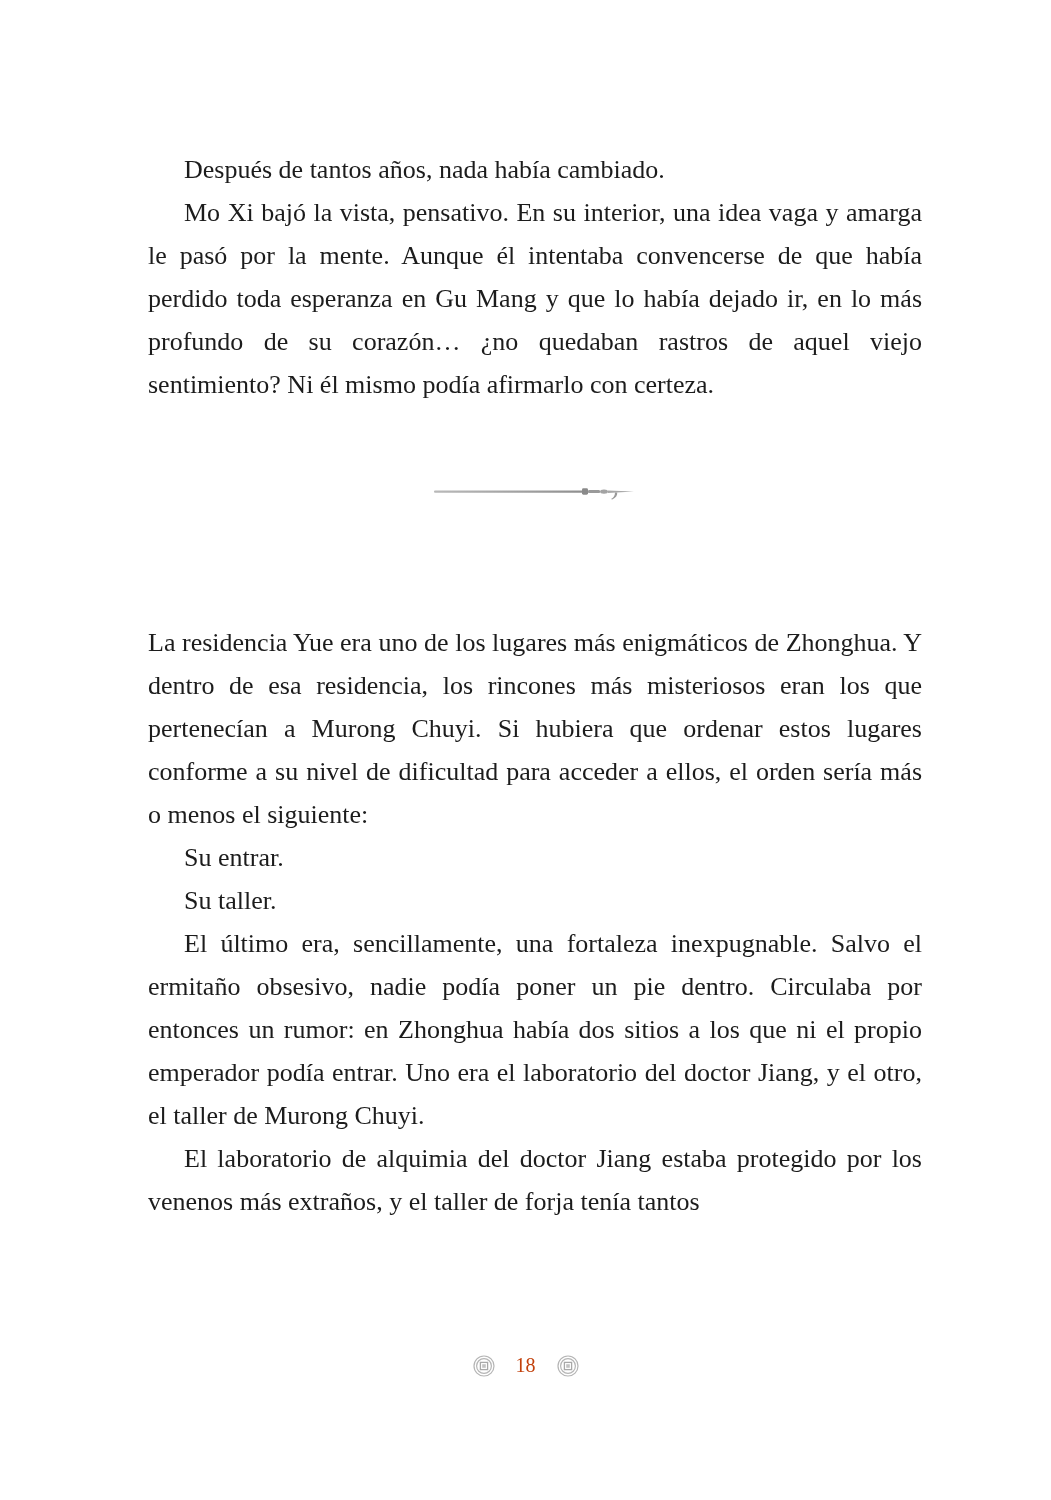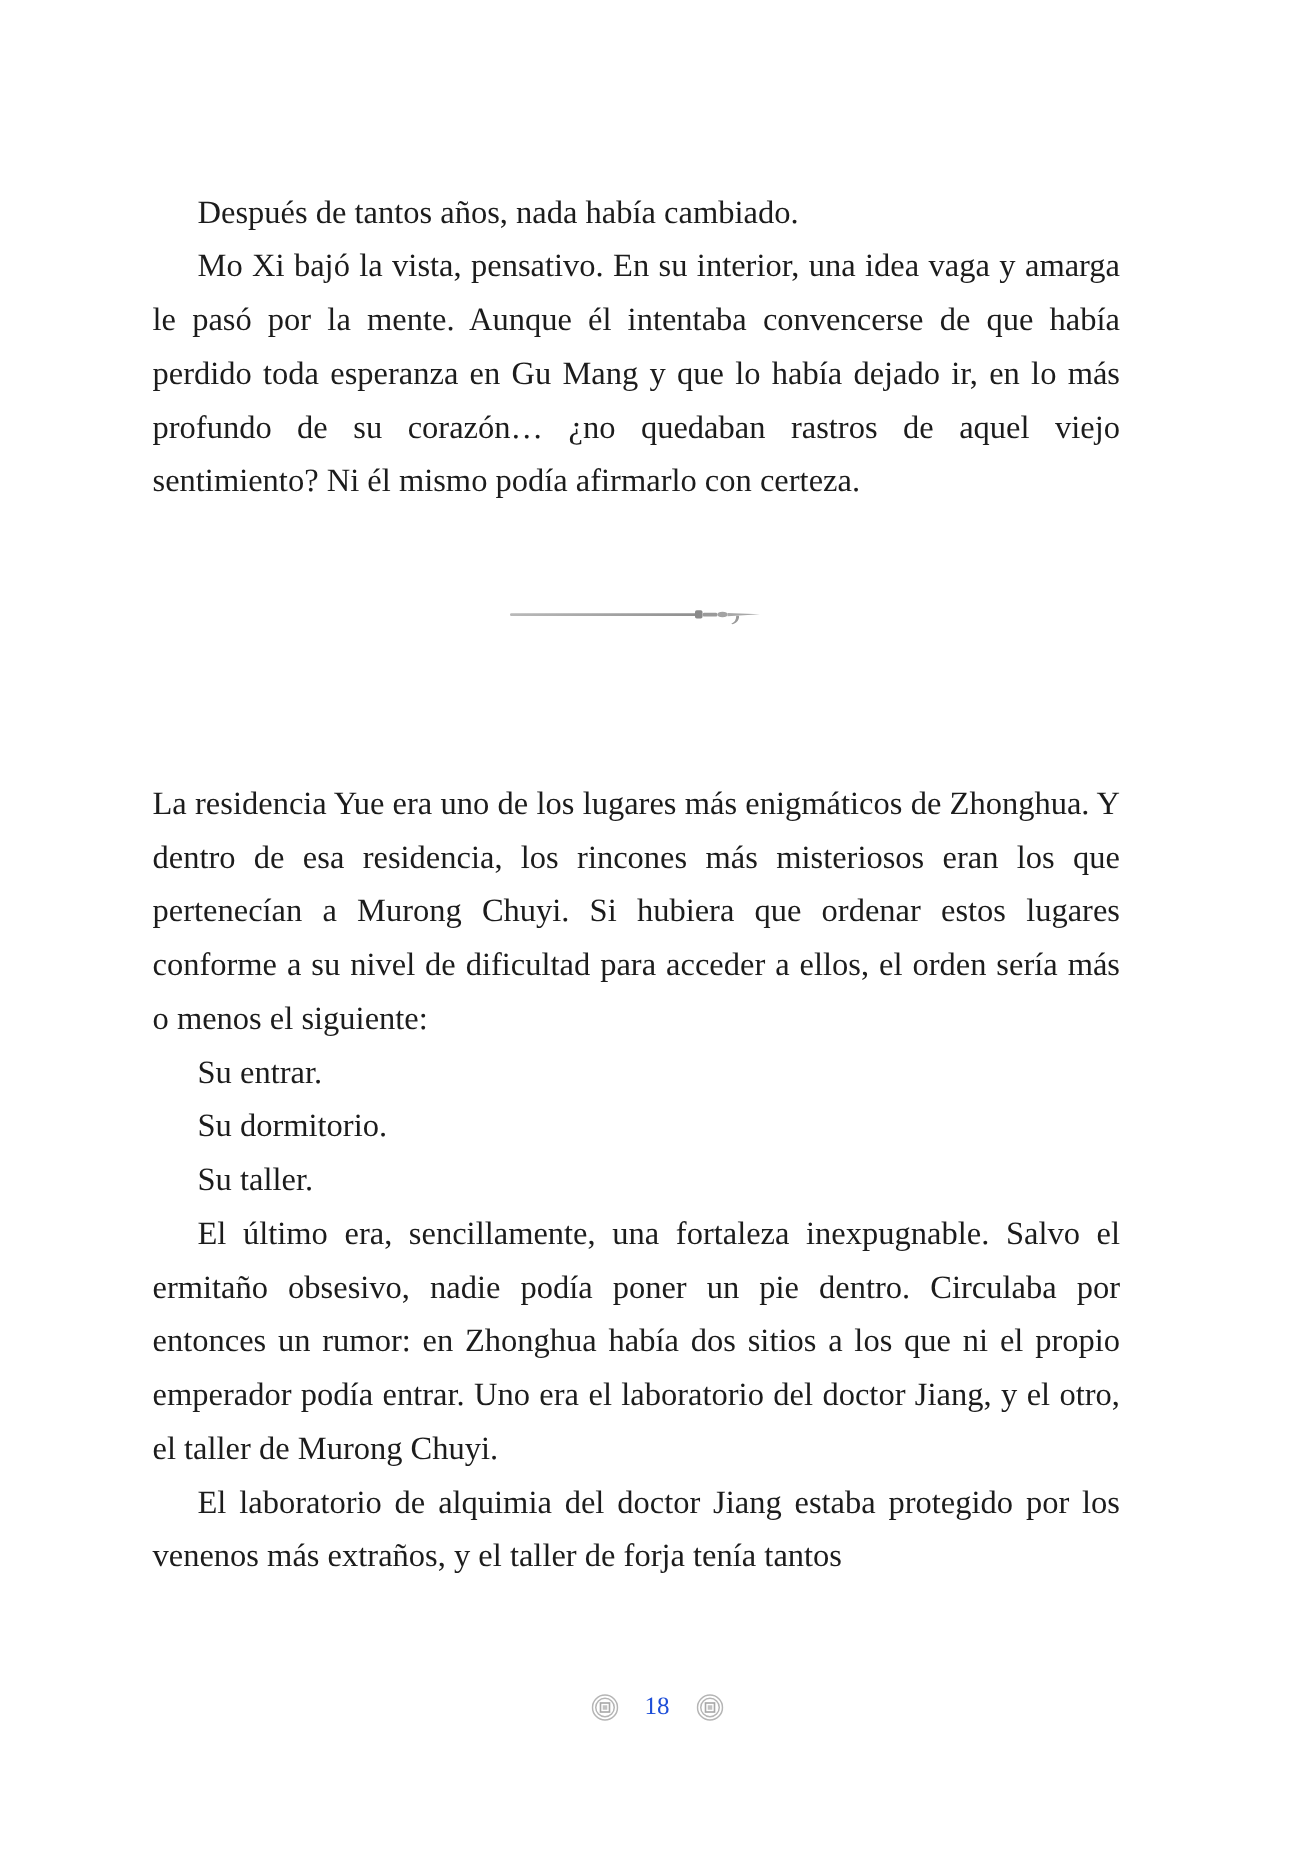--- a/index.html
+++ b/index.html
@@ -10,21 +10,21 @@
     body {
       width: 1051px;
       height: 1500px;
       position: relative;
       overflow: hidden;
       font-family: "Liberation Serif", "DejaVu Serif", serif;
       color: #1c1c1c;
     }
     .page {
       position: absolute;
-      left: 122px;
+      left: 148px;
       top: 148px;
       width: 774px;
     }
     .p {
       font-size: 26px;
       line-height: 43px;
       margin: 0;
       text-align: justify;
       text-align-last: left;
       hyphens: manual;
@@ -47,21 +47,21 @@
       left: 0;
       top: 1354px;
       width: 1051px;
       display: flex;
       justify-content: center;
       align-items: center;
       gap: 16px;
     }
     .folio-num {
       font-size: 20px;
-      color: #1d4ed8;
+      color: #c2410c;
       font-family: "Liberation Serif", serif;
       min-width: 30px;
       text-align: center;
     }
     .folio-ornament {
       width: 22px;
       height: 22px;
       display: inline-block;
     }
   </style>
@@ -88,21 +88,20 @@
       <rect x="154" y="6.1" width="12" height="3" rx="1.2" fill="#9a9a9a"></rect>
       <ellipse cx="170" cy="7.6" rx="4" ry="2.2" fill="#a3a3a3"></ellipse>
       <path d="M174 6.4 L200 7.4 L174 9 Z" fill="#a8a8a8"></path>
       <path d="M181 8.6 C181 12 179.5 14 177 15 L178.2 15.4 C182 14 183.5 11.5 183.2 8.6 Z" fill="#9a9a9a"></path>
     </svg>
   </div>
 
   <section>
     <p class="p noindent">La residencia Yue era uno de los lugares más enigmáticos de Zhonghua. Y dentro de esa residencia, los rincones más miste­riosos eran los que pertenecían a Murong Chuyi. Si hubiera que ordenar estos lugares conforme a su nivel de dificultad para acceder a ellos, el orden sería más o menos el siguiente:</p>
     <p class="p indent">Su entrar.</p>
-    <p class="p indent">Su dormitorio.</p>
     <p class="p indent">Su taller.</p>
     <p class="p indent">El último era, sencillamente, una fortaleza inexpugnable. Salvo el ermitaño obsesivo, nadie podía poner un pie dentro. Circulaba por entonces un rumor: en Zhonghua había dos sitios a los que ni el propio emperador podía entrar. Uno era el laboratorio del doctor Jiang, y el otro, el taller de Murong Chuyi.</p>
     <p class="p indent">El laboratorio de alquimia del doctor Jiang estaba protegido por los venenos más extraños, y el taller de forja tenía tantos</p>
   </section>
 
 </div>
 
 <div class="folio">
   <svg class="folio-ornament" viewBox="0 0 22 22" xmlns="http://www.w3.org/2000/svg">
     <circle cx="11" cy="11" r="10" fill="none" stroke="#b5b5b5" stroke-width="1.2"></circle>

